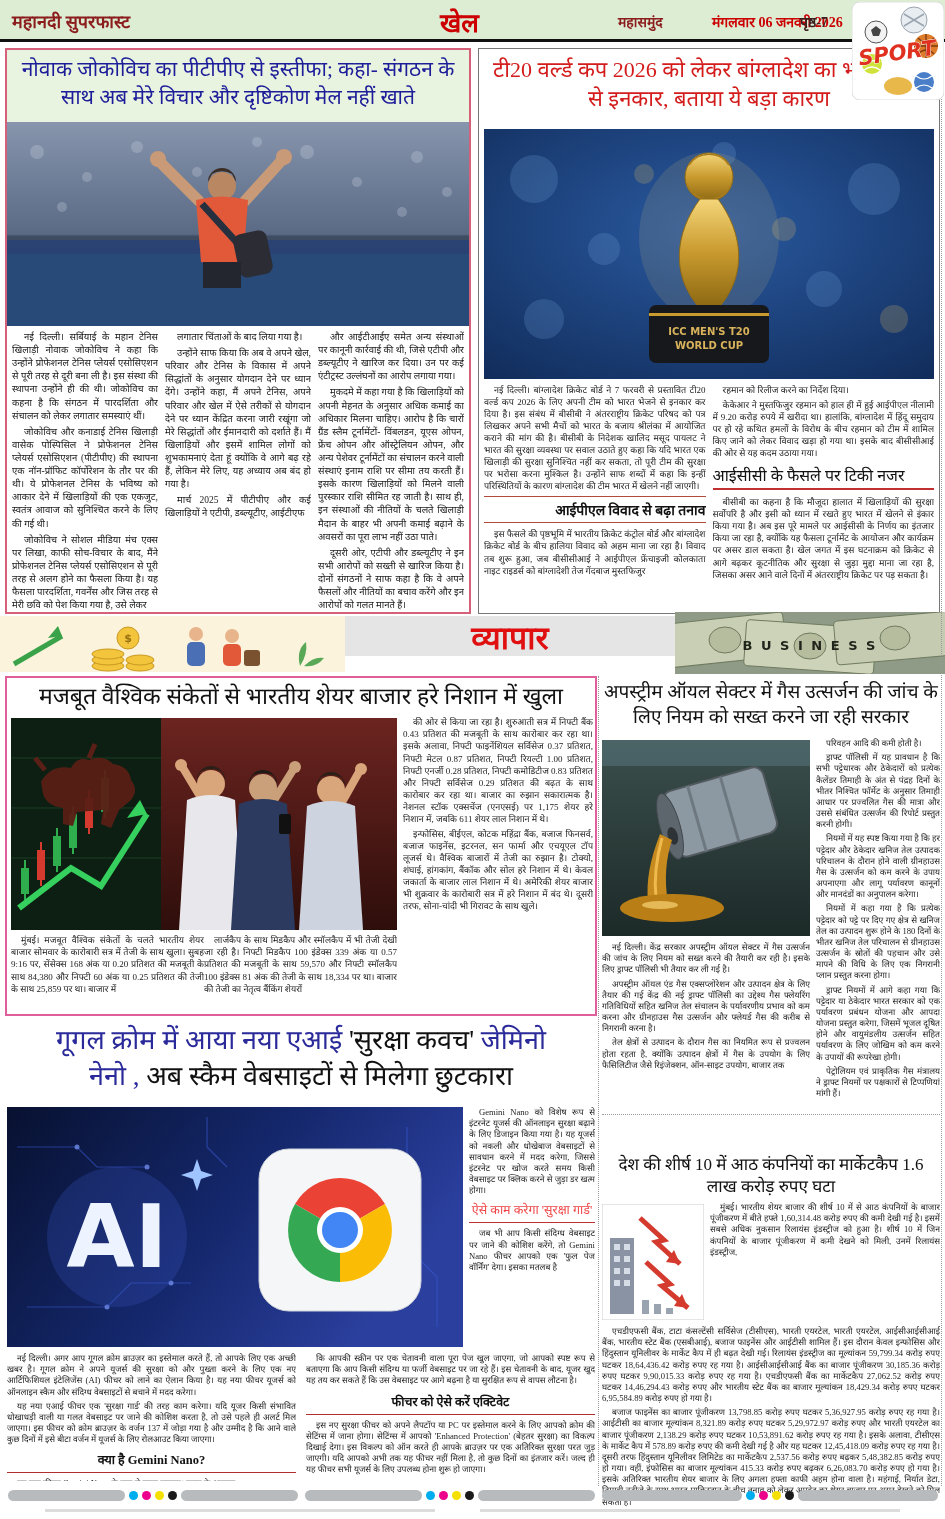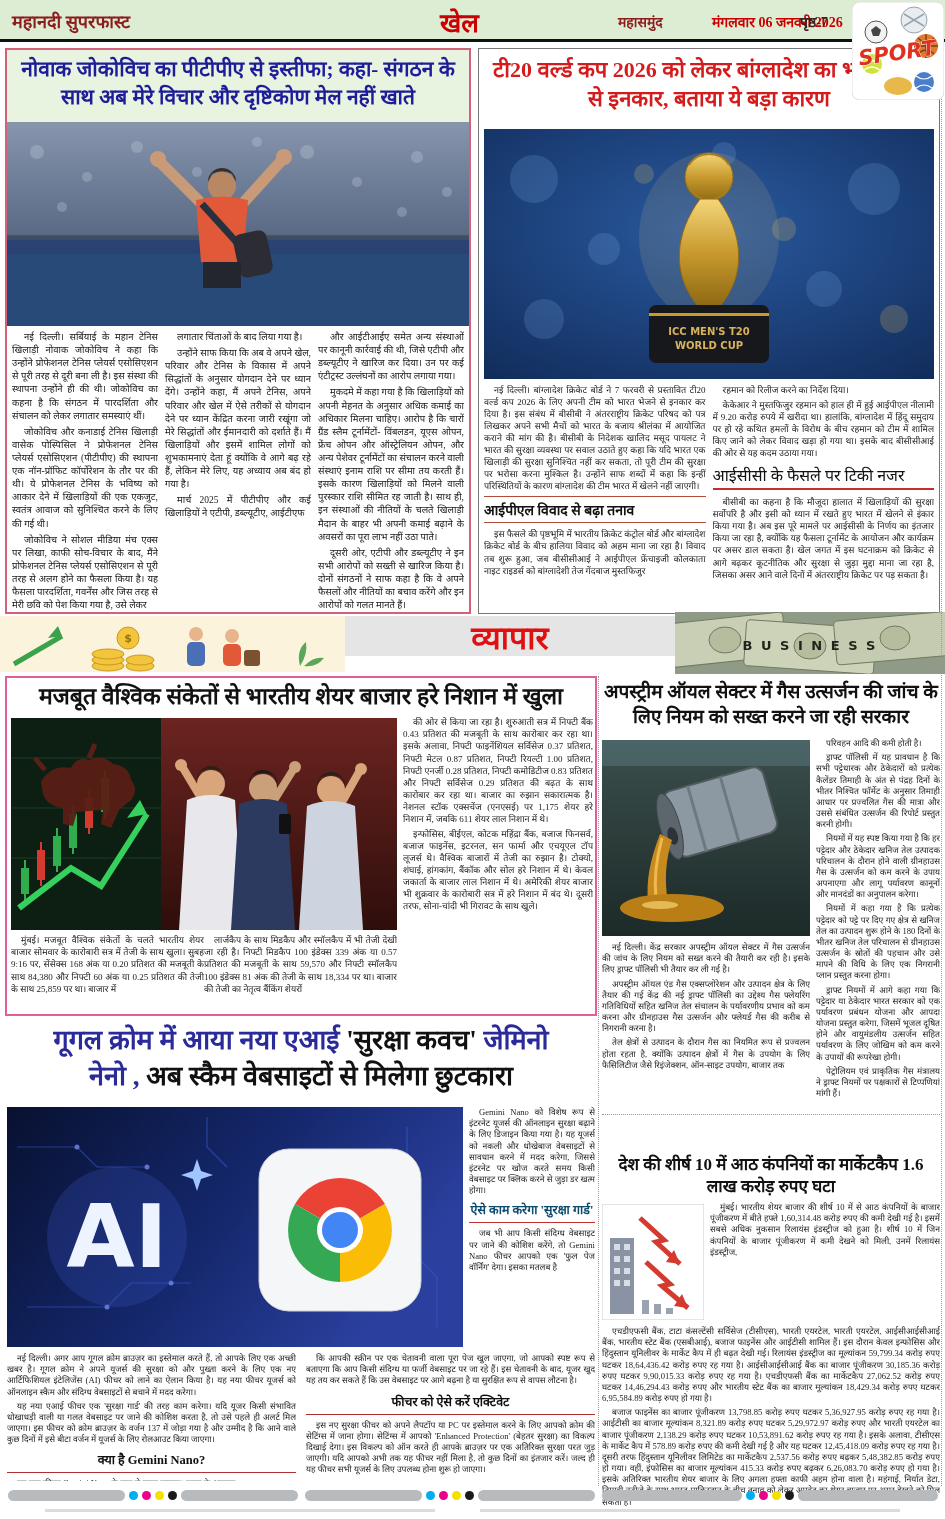--- a/index.html
+++ b/index.html
@@ -2,33 +2,33 @@
 <html><head>
 <meta charset="utf-8">
 <style>
   *{margin:0;padding:0;box-sizing:border-box}
   html,body{width:945px;background:#ffffff}
   body{position:relative;height:1519px;font-family:"Liberation Serif",serif;overflow:hidden}
   .abs{position:absolute}
   .masthead{left:0;top:0;width:945px;height:42px;background:#dcedd4;border-bottom:3px solid #111}
   .mh{position:absolute;white-space:nowrap;font-weight:bold}
   .art{position:absolute;overflow:hidden;background:#fff}
-  .hl{font-weight:bold;text-align:center;line-height:1.32;overflow:hidden}
+  .hl{font-weight:normal;text-align:center;line-height:1.32;overflow:hidden}
   .imgblk{display:block}
   p.b{font-size:9.5px;line-height:1.38;text-align:justify;color:#1b1b1b;text-indent:12px;margin-bottom:3px}
   p.b9{font-size:9px;line-height:1.34;text-align:justify;color:#1b1b1b;text-indent:10px;margin-bottom:3px}
   p.b85{font-size:8.6px;line-height:1.3;text-align:justify;color:#1b1b1b;text-indent:10px;margin-bottom:3px}
   .cols{display:flex;gap:7px}
   .col{flex:1 1 0;overflow:hidden}
-  .sub-c{font-weight:bold;text-align:left;font-size:14px;color:#111;
+  .sub-c{font-weight:bold;text-align:right;font-size:14px;color:#111;
          border-top:1.5px solid #b24a3a;border-bottom:1.5px solid #b24a3a;
          padding:3px 0;margin:4px 0 5px}
   .sub-u{font-weight:normal;font-size:16px;color:#111;border-bottom:2px solid #c03030;
          padding-bottom:2px;margin:5px 0 6px}
-  .sub-rc{font-weight:bold;text-align:center;font-size:12.5px;color:#0c4a6e;
+  .sub-rc{font-weight:normal;text-align:center;font-size:12.5px;color:#ef4444;
           border-bottom:1.5px solid #c03030;padding:2px 0 4px;margin:0 0 5px}
   .sub-bc{font-weight:bold;text-align:center;font-size:12.5px;color:#111;
           border-bottom:1.5px solid #b03030;padding:2px 0 4px;margin:4px 0 5px}
   .dotv{position:absolute;border-left:1px dotted #9a9a9a;width:0}
   .doth{position:absolute;border-top:1px dotted #9a9a9a;height:0}
   .footer-group{position:absolute;top:1489px;height:12px;display:flex;align-items:center;gap:4px}
   .fbar{flex:1 1 0;height:11px;border-radius:6px;background:#b7bbbe}
   .fdot{width:9px;height:9px;border-radius:50%}
   .banner{display:flex;align-items:center;justify-content:center}
   svg{display:block}

